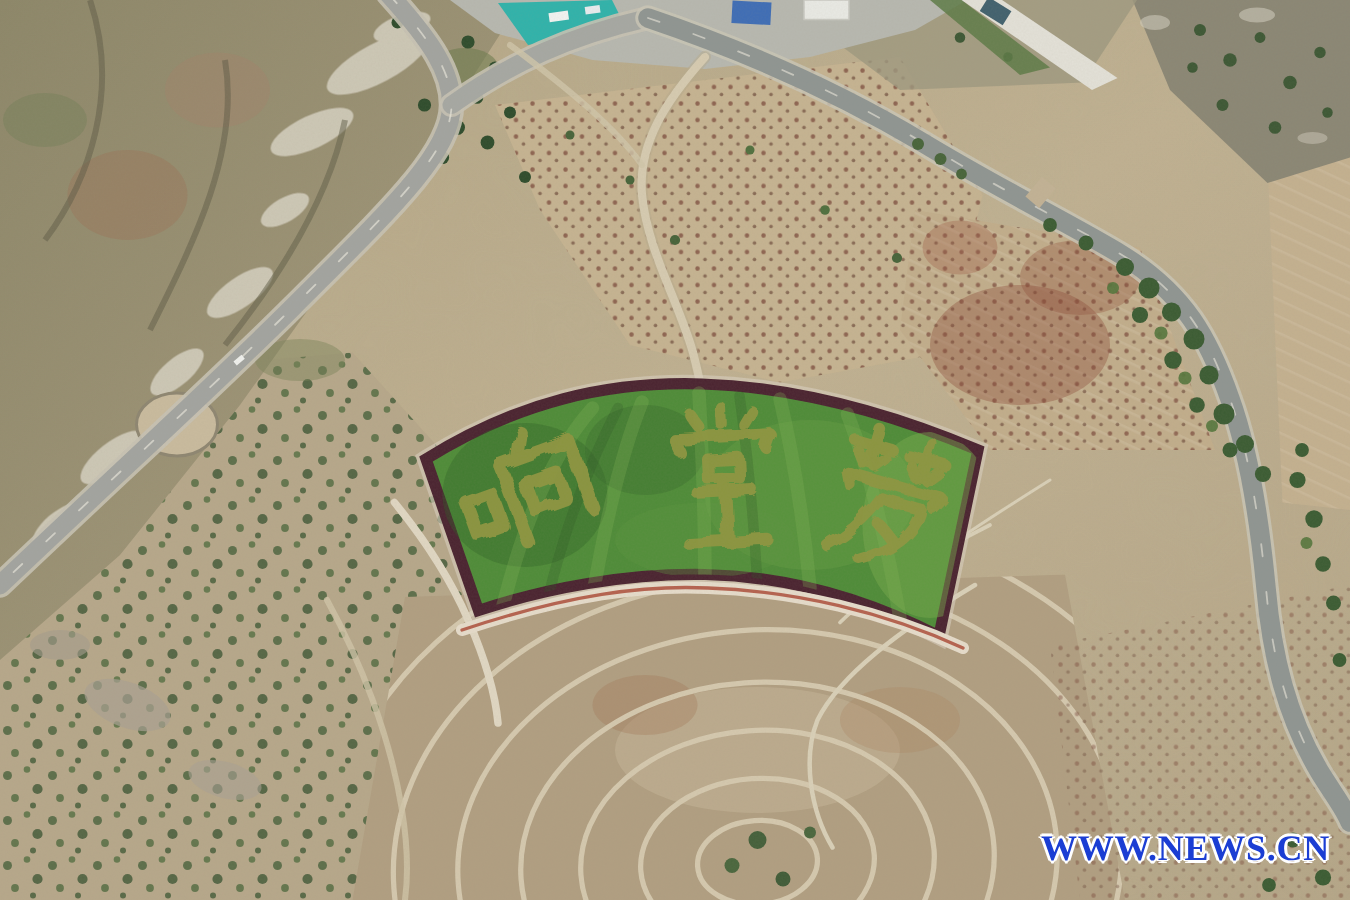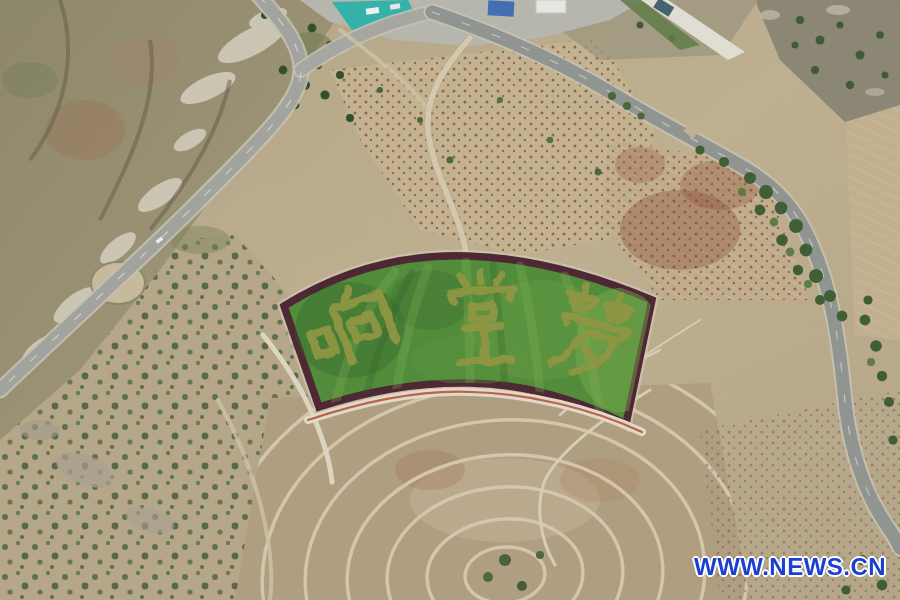--- a/index.html
+++ b/index.html
@@ -1,20 +1,20 @@
 <!DOCTYPE html>
 <html><head>
 <meta charset="utf-8">
 <style>
   html,body{margin:0;padding:0;background:#222;}
   .stage{position:relative;width:900px;height:600px;overflow:hidden;background:#b9a98a;font-family:"Liberation Sans",sans-serif;}
   .stage svg{position:absolute;left:0;top:0;}
   .watermark{
     position:absolute;left:694px;top:553px;width:200px;
-    font-family:Liberation Sans, sans-serif;
+    font-family:Liberation Serif, serif;
     font-weight:bold;font-size:24px;letter-spacing:.5px;
     color:#1b3ed3;white-space:nowrap;
     text-shadow:-2px 0 0 #fff,2px 0 0 #fff,0 -2px 0 #fff,0 2px 0 #fff,
                 -1px -1px 0 #fff,1px 1px 0 #fff,-1px 1px 0 #fff,1px -1px 0 #fff;
   }
 </style>
 </head>
 <body>
 
 <div class="stage">

